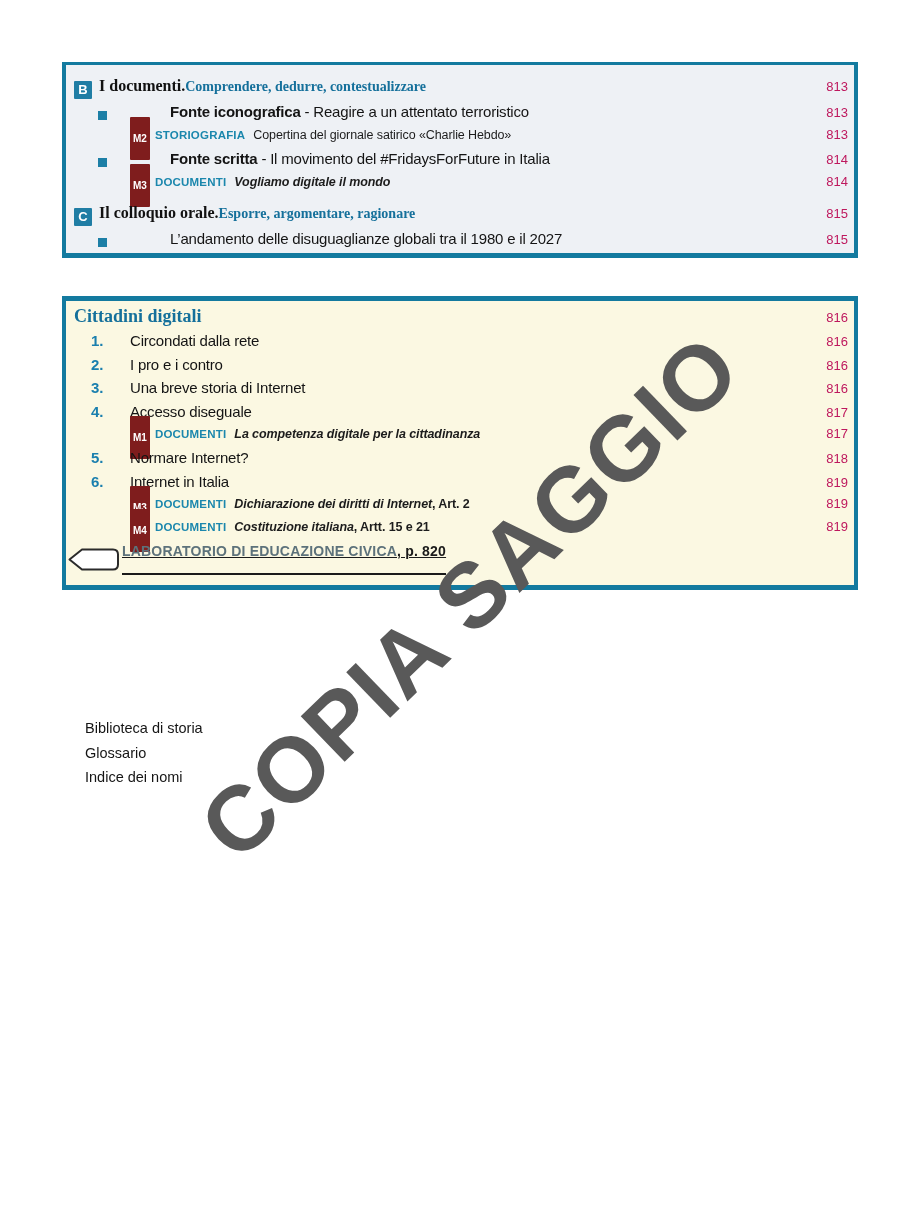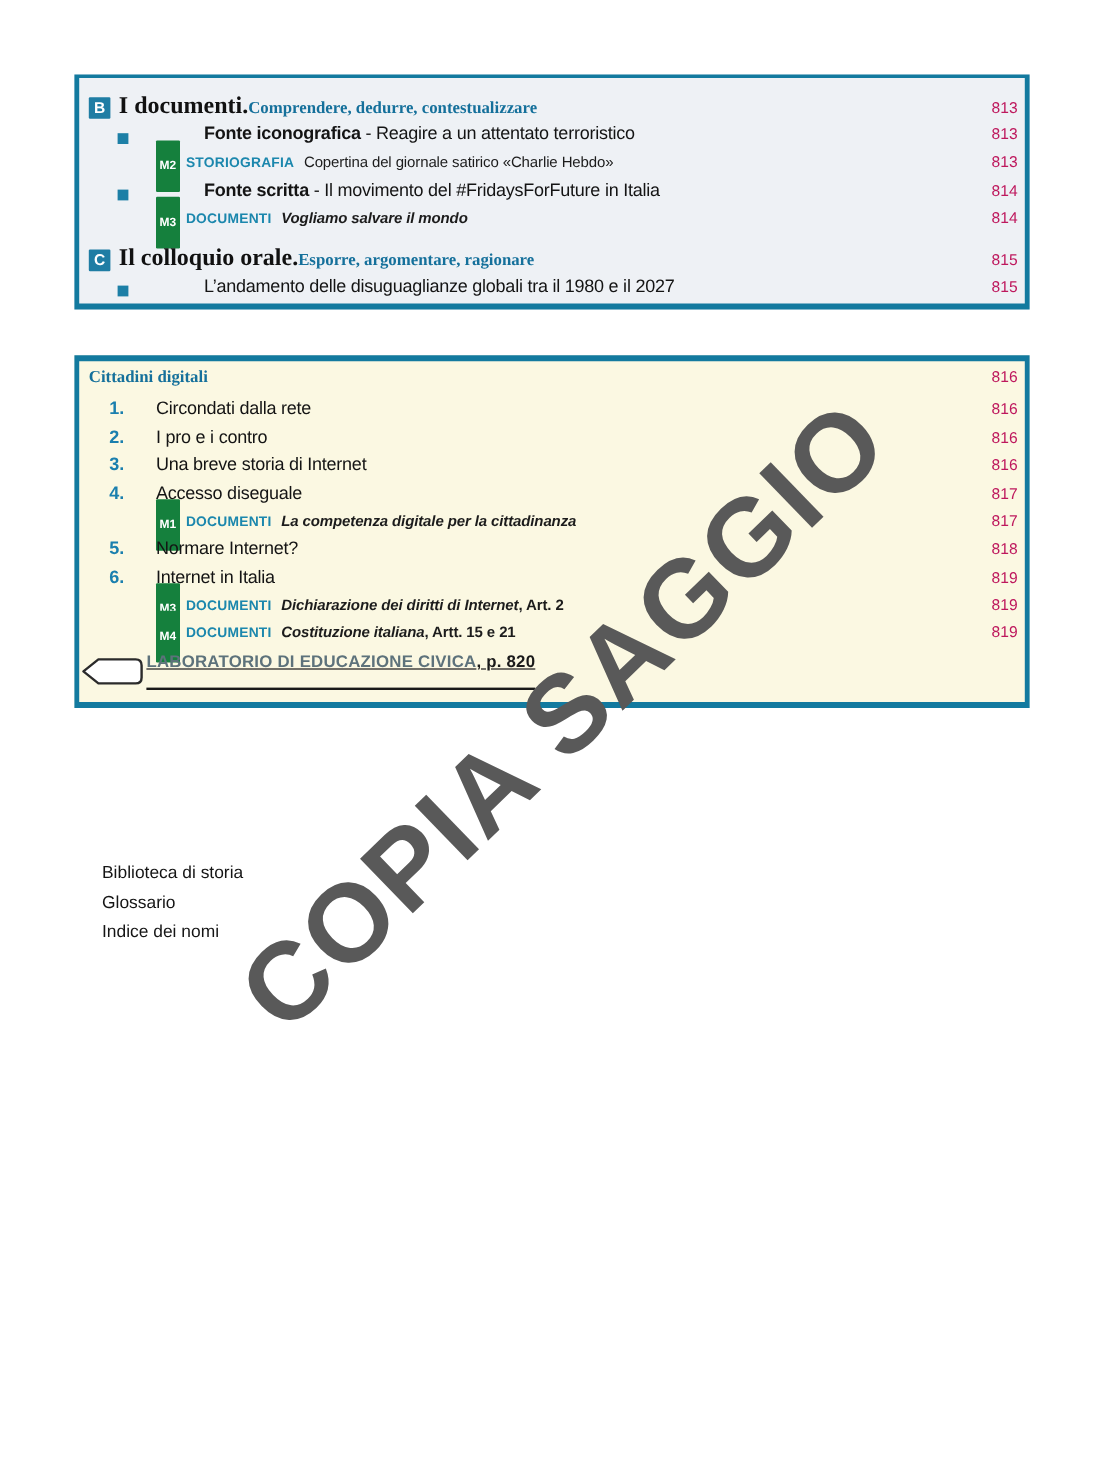--- a/index.html
+++ b/index.html
@@ -24,53 +24,53 @@
     letter-spacing:0; font-weight:400;
   }
 
   .section-row { height:26px; }
   .section-row.second { margin-top:7px; }
   .section-badge {
     flex:0 0 auto; width:18px; height:18px; background:#1f7da4; color:#fff;
     font:bold 13px/18px "Liberation Sans", sans-serif; text-align:center;
     align-self:center; margin-right:7px; border-radius:1px;
   }
-  .section-title { font-family:"Liberation Serif", serif; font-weight:bold; font-size:20px; color:#111; }
+  .section-title { font-family:"Liberation Serif", serif; font-weight:bold; font-size:16px; color:#111; }
   .section-title-teal { font-family:"Liberation Serif", serif; font-weight:bold; font-size:14px; color:#15709b; }
 
   .bullet-row { height:24px;gap:40px; }
   .bullet-sq {
     flex:0 0 auto; width:9px; height:9px; background:#1c7fa6;
     align-self:center; margin-left:24px; margin-right:23px;
   }
   .item-text { font-size:15px; letter-spacing:-0.2px; color:#141414; }
   .item-text b { font-weight:bold; }
 
   .module-row { height:23px; }
   .module-row .indent { flex:0 0 56px; }
   .m-badge {
-    flex:0 0 auto; background:#15803d; color:#fff; border-radius:1px;
+    flex:0 0 auto; background:#7f1d1d; color:#fff; border-radius:1px;
     font:bold 10px/13px "Liberation Sans", sans-serif; padding:15px 3px;
     align-self:center; margin-right:5px;
   }
   .m-cat { flex:0 0 auto; color:#1b87ad; font-weight:bold; font-size:11.5px; letter-spacing:0.2px; margin-right:8px; }
   .m-title { font-size:12.5px; letter-spacing:-0.1px; color:#1c1c1c; }
   .m-title.italic { font-style:italic; font-weight:bold; }
   .m-suffix { font-size:12.5px; font-style:normal; color:#1c1c1c; font-weight:bold; }
 
   
   .box2 {
     position:absolute; left:62px; top:296px; width:796px; height:294px;
     background:#fbf8e2;
     border:4px solid #137a9f; border-top-width:5px; border-bottom-width:5px;
     padding:5px 4px 6px 8px;
   }
   .kicker { font-size:14.5px; font-weight:bold; color:#919191; letter-spacing:0.4px; height:17px; }
   .box2-title-row { height:26px; }
-  .box2-title { font-family:"Liberation Serif", serif; font-weight:bold; font-size:14px; color:#15709b; }
+  .box2-title { font-family:"Liberation Serif", serif; font-weight:bold; font-size:18px; color:#15709b; }
   .num-row { height:23.5px; }
   .num-col {
     flex:0 0 30px; text-align:left; padding-left:17px;
     color:#1a7fae; font-weight:bold; font-size:15px;
   }
   .num-text { font-size:15px; letter-spacing:-0.2px; color:#141414; margin-left:26px; }
 
   .lab-row { position:relative; height:28px; margin-top:3px; display:flex; align-items:center; }
   .lab-icon { position:absolute; left:-7px; top:1px; }
   .lab-text {
@@ -128,21 +128,21 @@
       <span class="bullet-sq"></span>
       <span class="item-text"><b>Fonte scritta</b><span> - Il movimento del #FridaysForFuture in Italia</span></span>
       <span class="grow"></span>
       <span class="pagenum">814</span>
     </div>
 
     <div class="row module-row">
       <span class="indent"></span>
       <span class="m-badge">M3</span>
       <span class="m-cat">DOCUMENTI</span>
-      <span class="m-title italic">Vogliamo salvare il mondo</span>
+      <span class="m-title italic">Vogliamo digitale il mondo</span>
       <span class="grow"></span>
       <span class="pagenum">814</span>
     </div>
 
     <div class="row section-row second">
       <span class="section-badge">C</span>
       <span class="section-title">Il colloquio orale. </span>
       <span class="section-title-teal">Esporre, argomentare, ragionare</span>
       <span class="grow"></span>
       <span class="pagenum">815</span>

